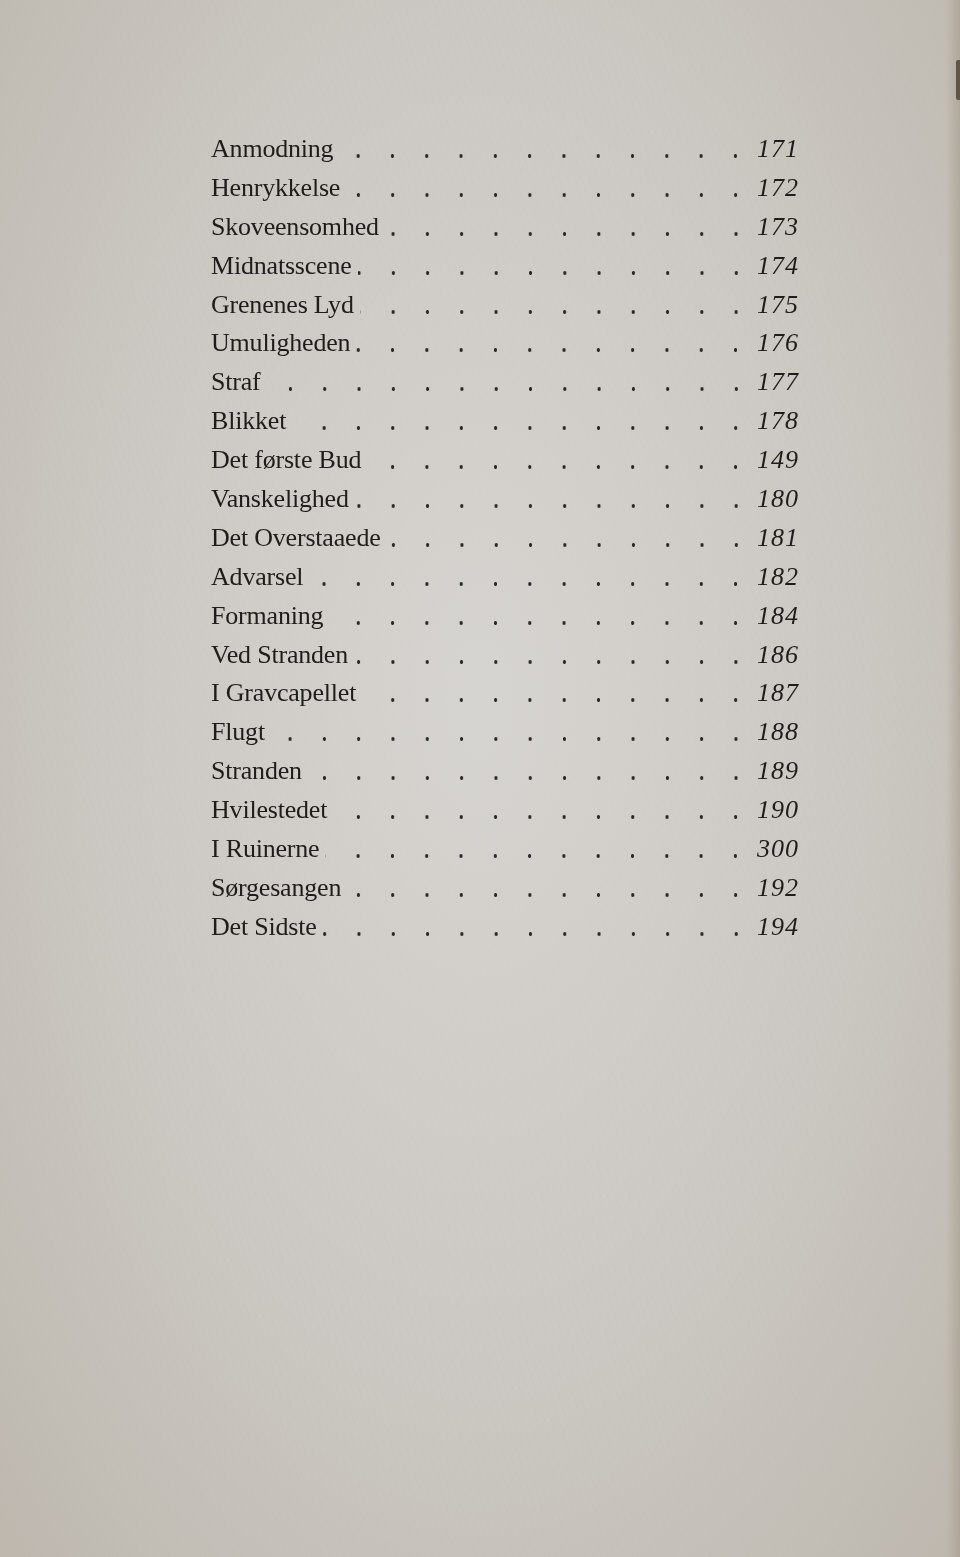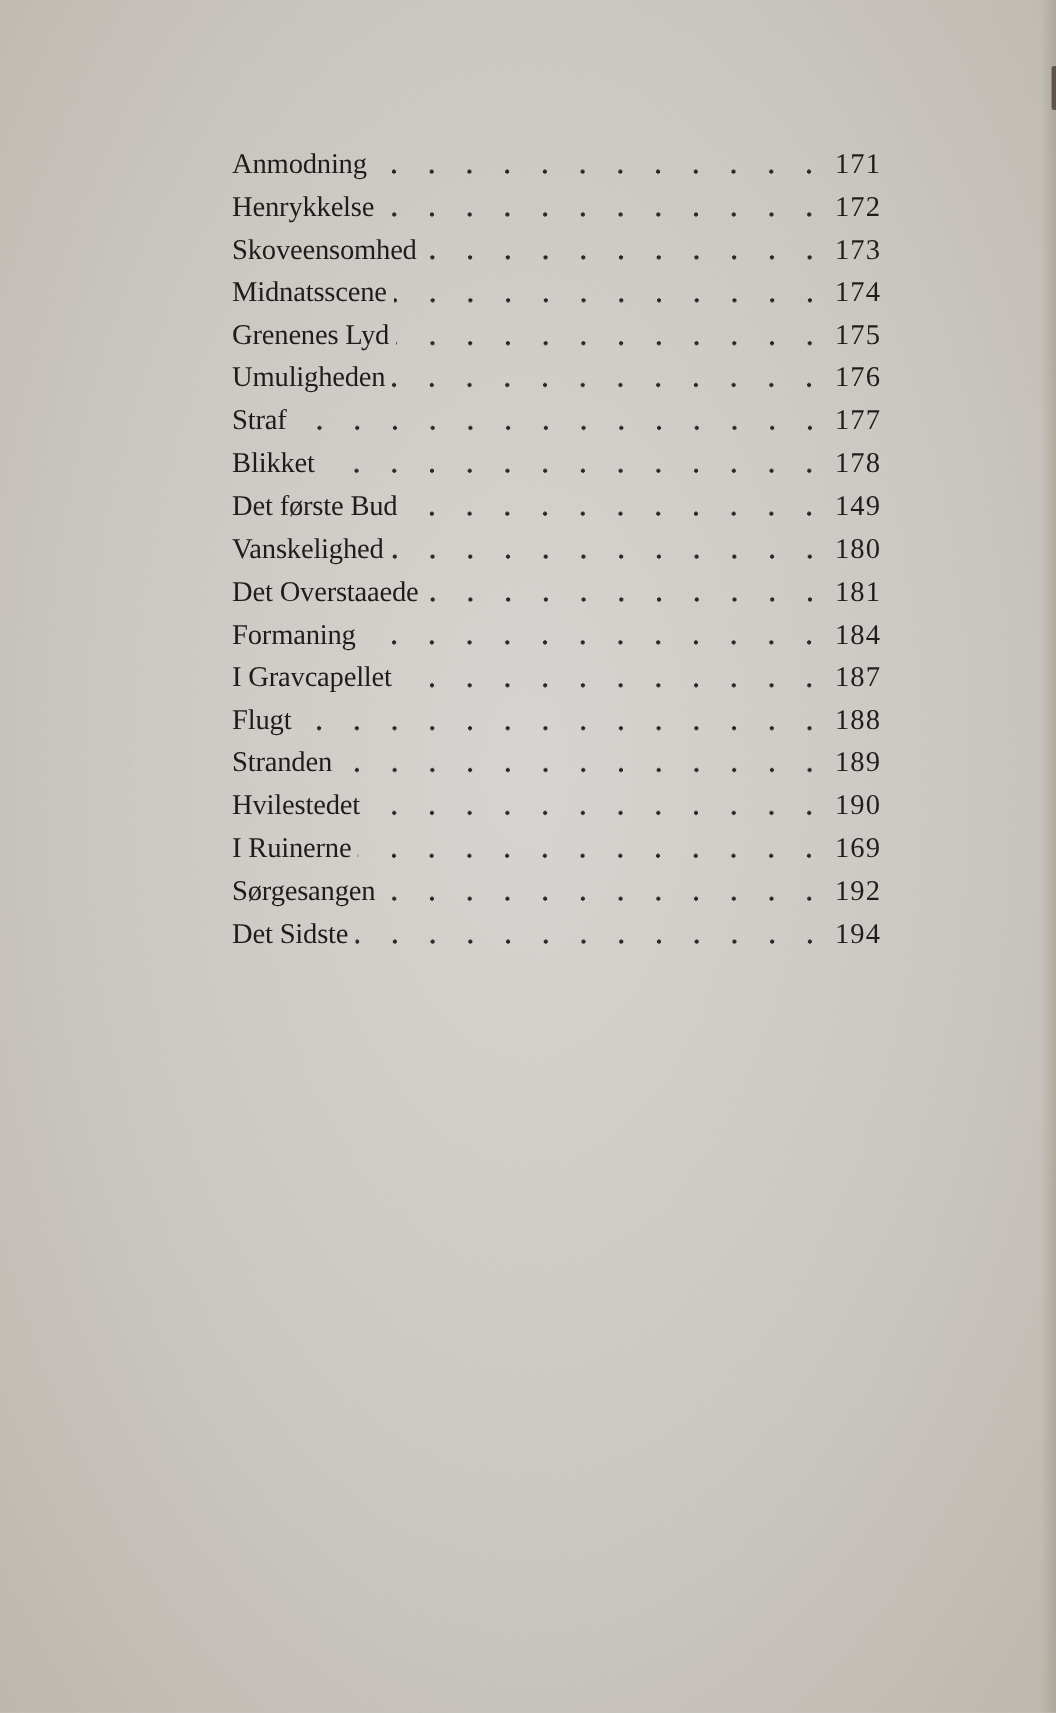--- a/index.html
+++ b/index.html
@@ -70,24 +70,25 @@
       left: 0;
       top: 24px;
       height: 4px;
       background-image: radial-gradient(circle, #2a2826 1.6px, transparent 2px);
       background-size: 34.3px 4px;
       background-position: right center;
       background-repeat: repeat-x;
     }
     .toc-page {
       width: 46px;
-      text-align: center;
+      text-align: left;
       padding-left: 4px;
       font-variant-numeric: oldstyle-nums;
       letter-spacing: 1px;
+      font-style: italic;
     }
   </style>
 </head>
 <body>
 
 <div class="page-edge"></div>
 <div class="page-edge-mark"></div>
 
 <div class="toc" id="toc">
     <div class="toc-row">
@@ -139,25 +140,35 @@
       <span class="toc-title">Vanskelighed</span>
       <span class="toc-leader"></span>
       <span class="toc-page">180</span>
     </div>
     <div class="toc-row">
       <span class="toc-title">Det Overstaaede</span>
       <span class="toc-leader"></span>
       <span class="toc-page">181</span>
     </div>
     <div class="toc-row">
+      <span class="toc-title">Advarsel</span>
+      <span class="toc-leader"></span>
+      <span class="toc-page">182</span>
+    </div>
+    <div class="toc-row">
       <span class="toc-title">Formaning</span>
       <span class="toc-leader"></span>
       <span class="toc-page">184</span>
     </div>
     <div class="toc-row">
+      <span class="toc-title">Ved Stranden</span>
+      <span class="toc-leader"></span>
+      <span class="toc-page">186</span>
+    </div>
+    <div class="toc-row">
       <span class="toc-title">I Gravcapellet</span>
       <span class="toc-leader"></span>
       <span class="toc-page">187</span>
     </div>
     <div class="toc-row">
       <span class="toc-title">Flugt</span>
       <span class="toc-leader"></span>
       <span class="toc-page">188</span>
     </div>
     <div class="toc-row">
@@ -166,21 +177,21 @@
       <span class="toc-page">189</span>
     </div>
     <div class="toc-row">
       <span class="toc-title">Hvilestedet</span>
       <span class="toc-leader"></span>
       <span class="toc-page">190</span>
     </div>
     <div class="toc-row">
       <span class="toc-title">I Ruinerne</span>
       <span class="toc-leader"></span>
-      <span class="toc-page">169</span>
+      <span class="toc-page">300</span>
     </div>
     <div class="toc-row">
       <span class="toc-title">Sørgesangen</span>
       <span class="toc-leader"></span>
       <span class="toc-page">192</span>
     </div>
     <div class="toc-row">
       <span class="toc-title">Det Sidste</span>
       <span class="toc-leader"></span>
       <span class="toc-page">194</span>

